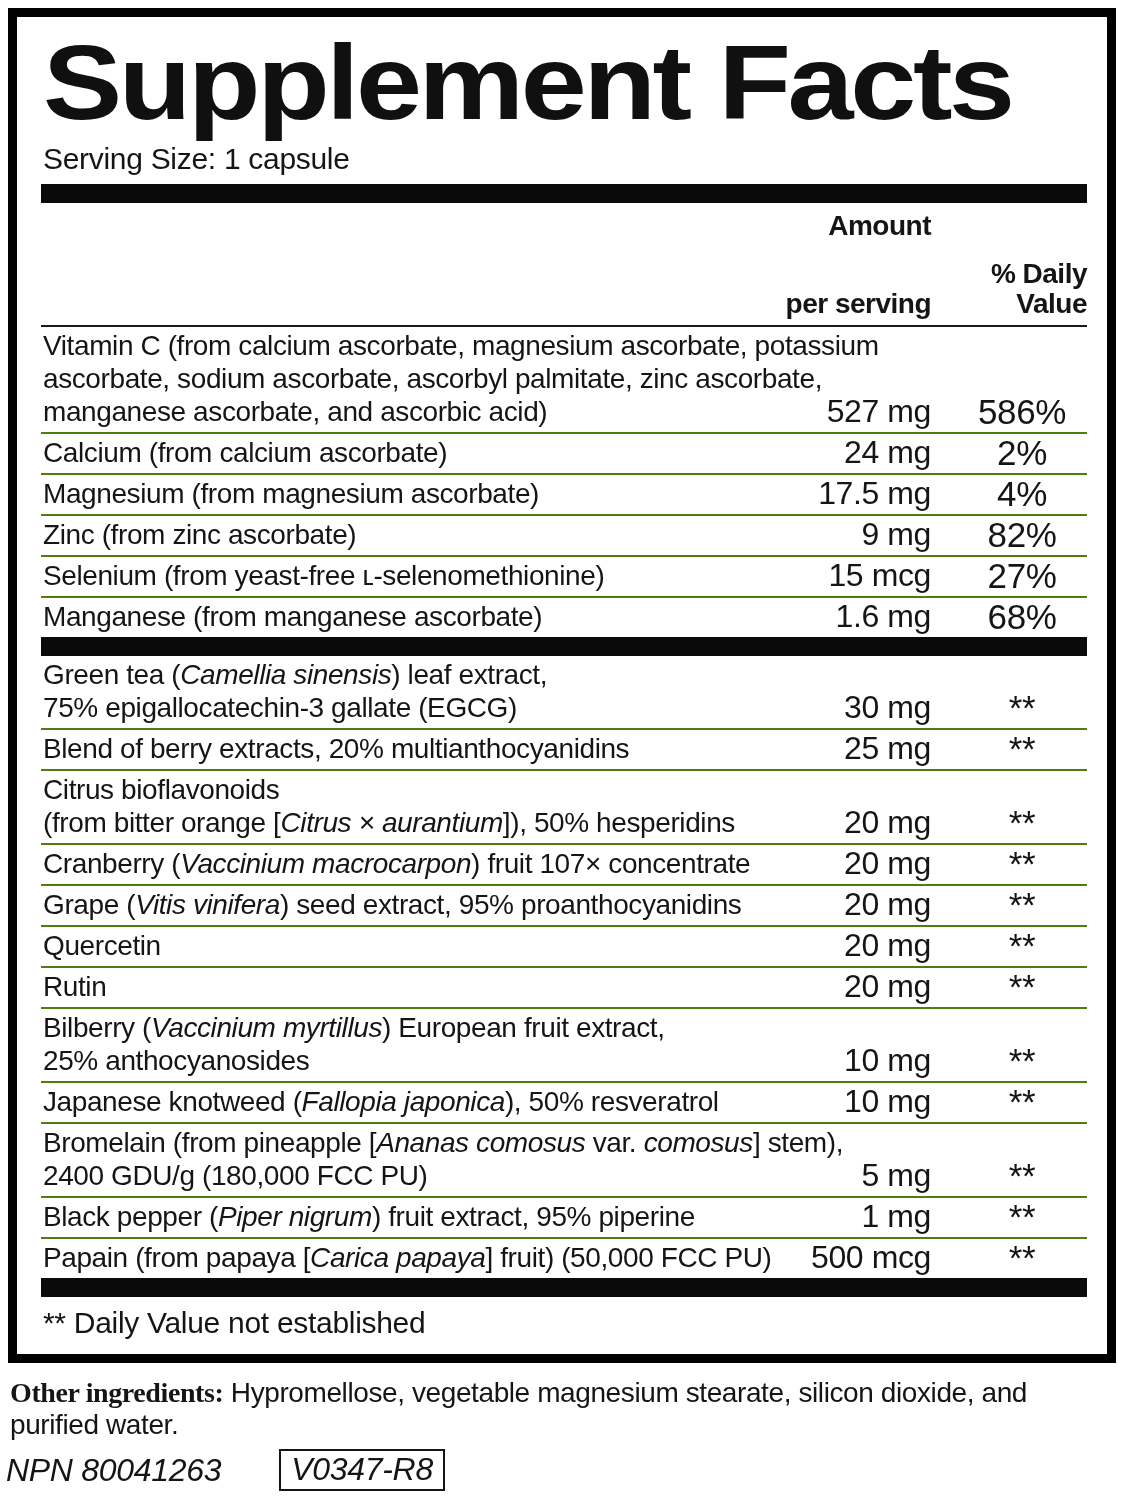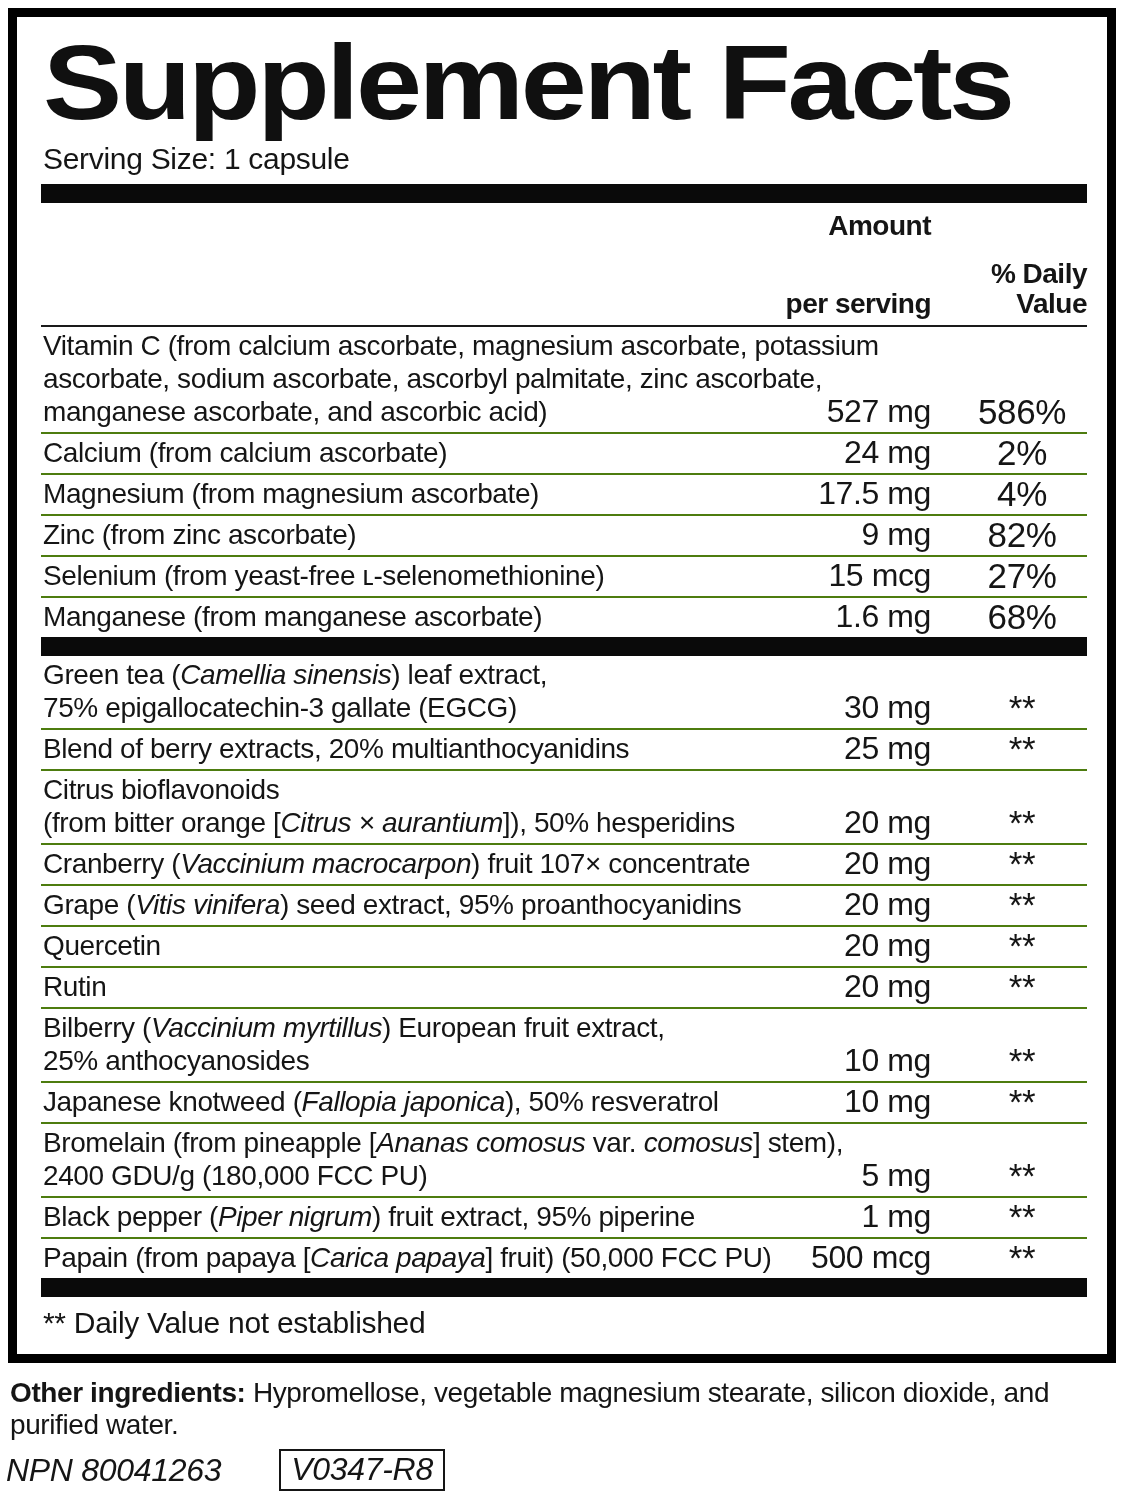--- a/index.html
+++ b/index.html
@@ -14,21 +14,21 @@
   .hcol.amount{width:240px;gap:48px;}
   .hcol.dv{width:156px;justify-content:center;}
   .row{position:relative;padding:2px 0 4px 0;}
   .row.rline{border-top:2px solid #4d7c0f;}
   .name{font-size:28px;line-height:33px;letter-spacing:-0.4px;padding-left:2px;}
   .name i{font-style:italic;}
   .amt{position:absolute;right:156px;bottom:4px;width:200px;text-align:right;font-size:32px;line-height:33px;letter-spacing:-0.4px;}
   .dvv{position:absolute;right:0;bottom:4px;width:130px;text-align:center;font-size:35px;line-height:33px;letter-spacing:-0.4px;}
   .footnote{font-size:30px;line-height:34px;padding:9px 0 4px 2px;letter-spacing:-0.3px;}
   .other-ing{margin:14px 10px 0 10px;font-size:28px;line-height:32px;letter-spacing:-0.4px;}
-  .other-ing .lbl{font-weight:bold;}
+  .other-ing .lbl{font-weight:bold;font-family:Liberation Serif, serif;}
   .npn-row{margin:8px 10px 0 6px;font-size:32px;line-height:38px;display:flex;align-items:center;letter-spacing:-0.3px;font-style:italic;}
   .npn-num{display:inline-block;}
   .version-box{display:inline-block;border:2px solid #151515;padding:0 10px 2px 10px;margin-left:58px;font-size:32px;line-height:36px;}
   .bottom-row{position:relative;margin-top:10px;height:136px;}
   .company{position:absolute;left:6px;top:0;font-size:26px;line-height:27px;letter-spacing:-0.3px;}
   .company .c-bold{font-weight:bold;}
   .maple{position:absolute;left:393px;top:4px;width:48px;height:48px;}
   .barcode-wrap{position:absolute;right:6px;top:0;width:492px;height:136px;}
 </style>
 </head>

